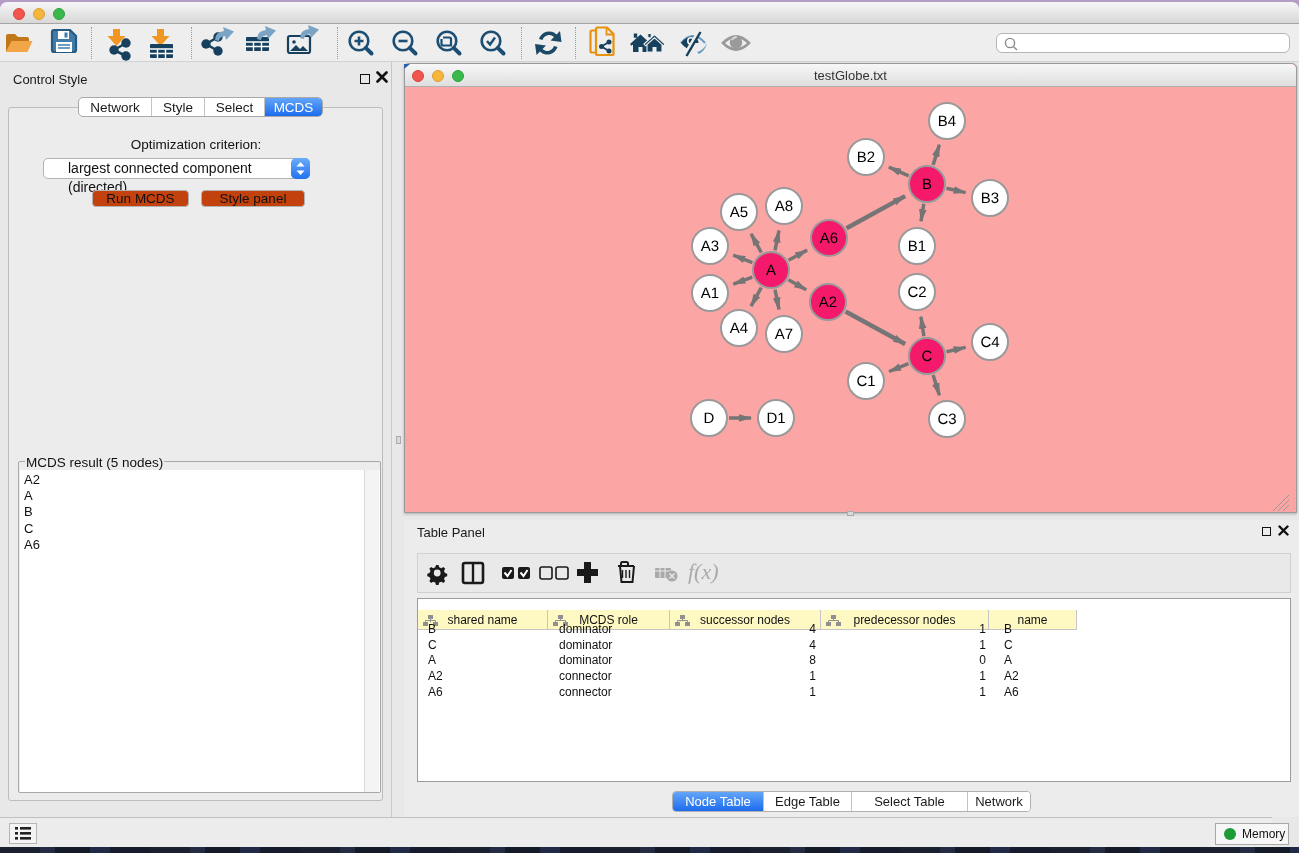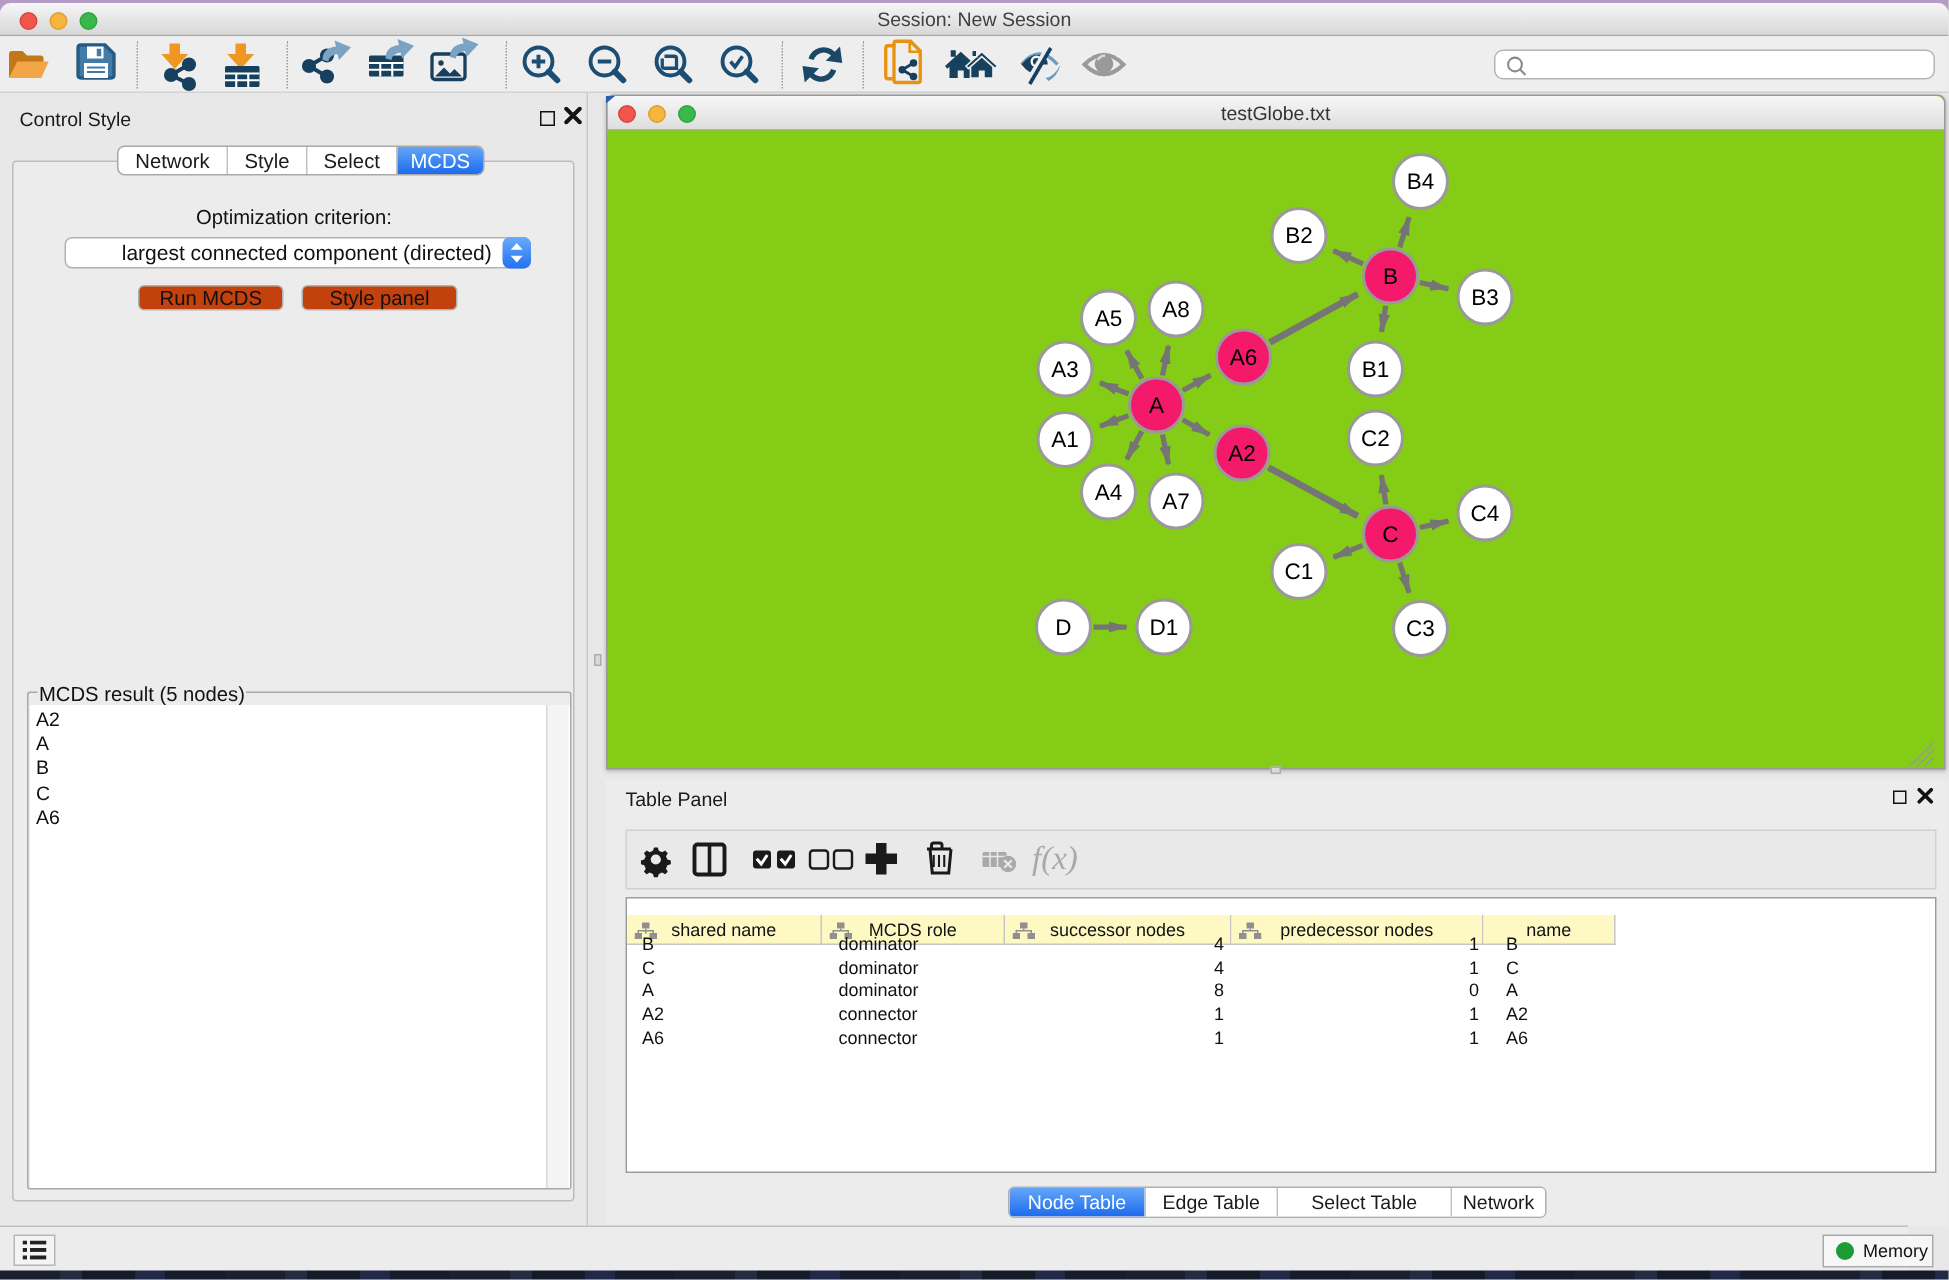--- a/index.html
+++ b/index.html
@@ -17,29 +17,29 @@
 #cpanel{left:0;top:0;width:392px;height:755px;border-right:1px solid #c8c8c8;background:#e8e8e8}
 #cp-title{position:absolute;left:13px;top:10px;font-size:13px;color:#1a1a1a}
 #cp-sq{position:absolute;left:360px;top:12px;width:10px;height:10px;border:1.6px solid #111}
 #cp-x{position:absolute;left:375px;top:5px;font-size:14px;font-weight:bold;color:#111}
 #cp-body{position:absolute;left:8px;top:45px;width:375px;height:694px;border:1px solid #bcbcbc;border-radius:3px;background:#ececec}
 #tabs{position:absolute;left:78px;top:35px;height:20px;display:flex;border:1px solid #a9a9a9;border-radius:5px;overflow:hidden;background:#fff}
 .tab{height:100%;font-size:13.5px;color:#1a1a1a;display:flex;align-items:center;justify-content:center;border-right:1px solid #c3c3c3}
 .tab:last-child{border-right:none}
 .tab.sel{background:linear-gradient(#63a6f8,#1d6bee);color:#fff}
 #optlabel{position:absolute;left:0;top:75px;width:392px;text-align:center;font-size:13.5px;color:#111}
-#dropdown{position:absolute;left:43px;top:96px;width:311px;height:21px;background:#fff;border:1px solid #b2b2b2;border-radius:5px;font-size:14px;color:#111;text-align:center;padding-left:12px;line-height:19px}
+#dropdown{position:absolute;left:43px;top:96px;width:267px;height:21px;background:#fff;border:1px solid #b2b2b2;border-radius:5px;font-size:14px;color:#111;text-align:left;padding-left:24px;line-height:19px}
 #ddbtn{position:absolute;right:-1px;top:-1px;width:19px;height:21px;border-radius:5px;background:linear-gradient(#6aabf9,#2272f2)}
 .btn{position:absolute;height:17px;background:#c2410c;border:1px solid #b2b2b2;border-radius:4px;font-size:13.5px;color:#111;text-align:center;line-height:15px}
 #groupbox{position:absolute;left:18px;top:399px;width:363px;height:332px;border:1px solid #a8a8a8;border-radius:2px}
 #grouplabel{position:absolute;left:6px;top:-7px;background:#ececec;font-size:13.5px;padding:0 1px;color:#111}
 #mcdslist{position:absolute;left:1px;top:8px;width:360px;height:322px;background:#fff;font-size:13px;line-height:16.2px;padding:2px 0 0 4px;color:#111}
 #mcdsscroll{position:absolute;right:1px;top:8px;width:15px;height:322px;background:#f4f4f4;border-left:1px solid #d8d8d8}
 
-#netwin{left:404px;top:1px;width:893px;height:450px;background:#84cc16;border:1px solid #9a9a9a;border-radius:5px 5px 0 0;box-shadow:0 1px 3px rgba(0,0,0,.25)}
+#netwin{left:404px;top:1px;width:893px;height:450px;background:#fca5a5;border:1px solid #9a9a9a;border-radius:5px 5px 0 0;box-shadow:0 1px 3px rgba(0,0,0,.25)}
 #nw-title{position:absolute;left:0;top:0;width:100%;height:23px;background:linear-gradient(#f7f7f7,#dedede);border-bottom:1px solid #b0b0b0;border-radius:5px 5px 0 0}
 #nw-title .title{position:absolute;left:0;right:0;top:4px;text-align:center;font-size:13px;color:#333}
 
 #tpanel{left:404px;top:458px;width:895px;height:297px;background:#ececec}
 #tp-title{position:absolute;left:13px;top:5px;font-size:13px;color:#1a1a1a}
 #tp-sq{position:absolute;left:858px;top:7px;width:9px;height:9px;border:1.5px solid #111}
 #tp-x{position:absolute;left:873px;top:0px;font-size:14px;font-weight:bold;color:#111}
 #tp-toolbar{position:absolute;left:13px;top:33px;width:874px;height:40px;background:#e9e9e9;border:1px solid #d0d0d0}
 #tp-table{position:absolute;left:13px;top:78px;width:874px;height:184px;background:#fff;border:1px solid #9b9b9b}
 .thcell{position:absolute;top:11px;height:20px;background:#fef9c3;border-right:1px solid #c6c6c6;border-bottom:1px solid #c6c6c6;font-size:12px;color:#111;display:flex;align-items:center;justify-content:center}
@@ -52,21 +52,20 @@
 #statusbar{left:0;top:817px;width:1272px;height:30px;background:#ececec;border-top:1px solid #c0c0c0}
 #sb-btn{position:absolute;left:9px;top:5px;width:28px;height:21px;background:#f4f4f4;border:1px solid #b5b5b5;display:flex;align-items:center;justify-content:center}
 #memory{position:absolute;left:1215px;top:5px;width:74px;height:22px;background:#f6f6f6;border:1px solid #a8a8a8;font-size:12px;color:#111;display:flex;align-items:center}
 #darkstrip{left:0;top:847px;width:1299px;height:6px;background:repeating-linear-gradient(90deg,#1a2030 0 40px,#232c42 40px 55px,#141a28 55px 90px,#202945 90px 110px,#161c2e 110px 150px)}
 </style></head><body>
 <div class="abs" id="purple"></div>
 <div class="abs" id="titlebar">
  <span class="tl" style="left:13px;background:#f2544e;border:0.5px solid #d8453e"></span>
  <span class="tl" style="left:33px;background:#f6b53b;border:0.5px solid #dba133"></span>
  <span class="tl" style="left:53px;background:#39b84c;border:0.5px solid #2fa340"></span>
- <div class="title">Session: New Session</div>
 </div>
 <div class="abs" id="toolbar">
  <div class="sep" style="left:91px"></div>
  <div class="sep" style="left:191px"></div>
  <div class="sep" style="left:337px"></div>
  <div class="sep" style="left:521px"></div>
  <div class="sep" style="left:575px"></div>
  <div class="abs" id="search">
       <svg width="22" height="16" viewBox="0 0 22 16" style="position:absolute;left:5px;top:2px">
         <circle cx="8" cy="7" r="4.6" fill="none" stroke="#8b8b8b" stroke-width="1.4"></circle>

